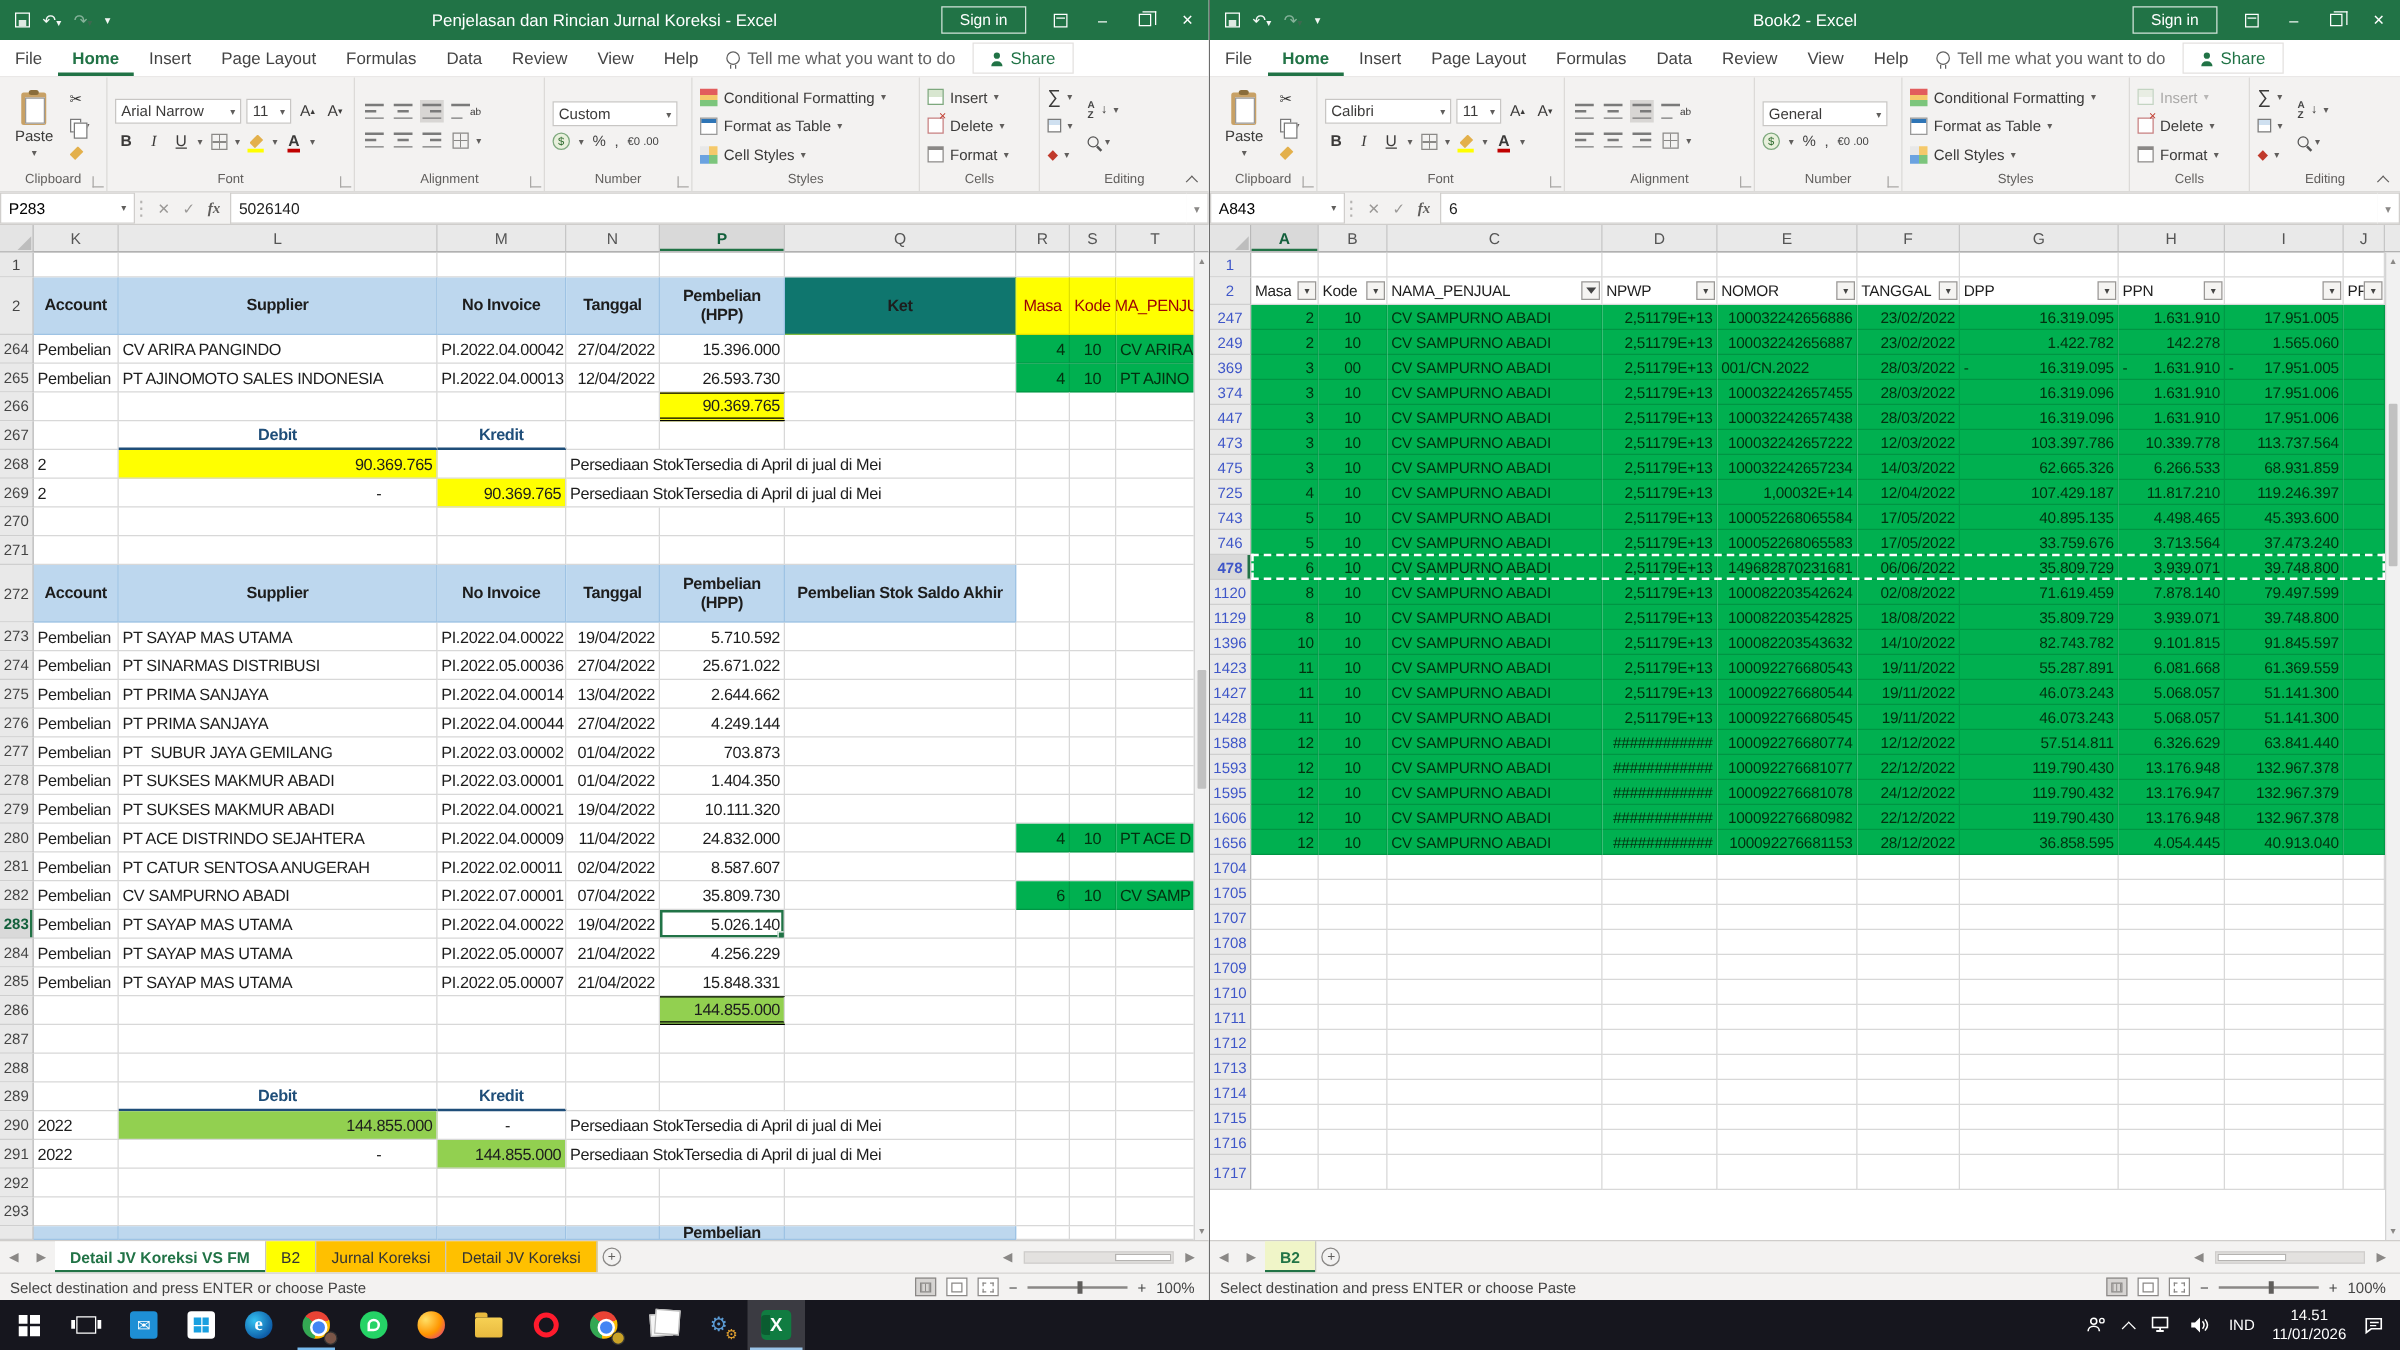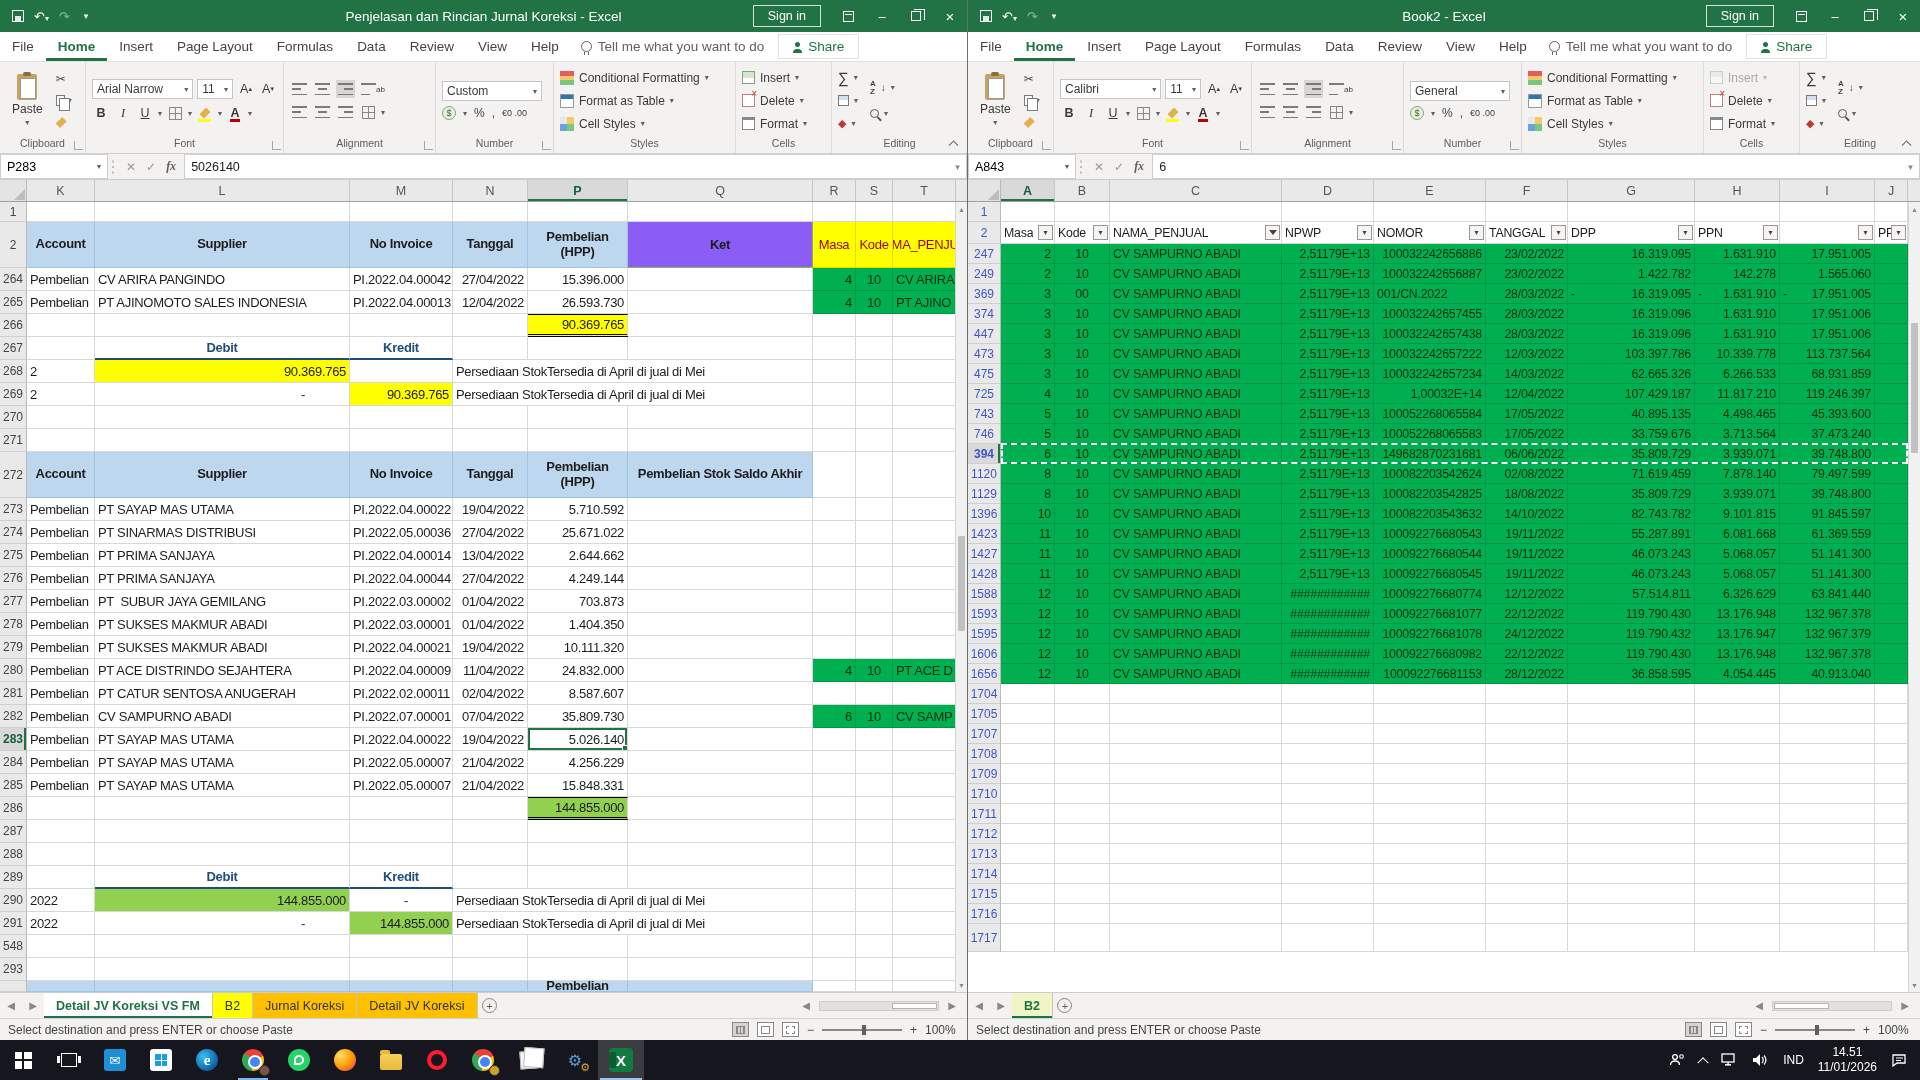--- a/index.html
+++ b/index.html
@@ -96,21 +96,21 @@
 .rowsarea{position:absolute;left:0;right:12px;top:22px;bottom:0;overflow:hidden}
 .grow{display:flex;position:relative}
 .rh{flex:none;display:flex;align-items:center;justify-content:center;background:#e9e9e9;border-right:1px solid #b9b9b9;border-bottom:1px solid #cfcfcf;font-size:12px;color:#444}
 .rh.hsel{background:#d9d9d9;box-shadow:inset -2px 0 0 #217346;color:#13603c;font-weight:bold}
 .rh.blue{color:#3e56c8}
 .gc{flex:none;display:flex;align-items:center;border-right:1px solid #d8d8d8;border-bottom:1px solid #d8d8d8;font-size:13px;padding:0 3px;white-space:pre;overflow:hidden;color:#1d1d1d}
 .lg .gc{letter-spacing:-.3px}
 .rg .gc{font-size:12.3px;letter-spacing:-.2px}
 .t{justify-content:flex-start}.n{justify-content:flex-end}.c{justify-content:center}
 .hb{background:#BDD7EE;font-weight:bold;justify-content:center;text-align:center;white-space:normal;line-height:1.12;border-right-color:#9ec3e4;border-bottom-color:#9ec3e4}
-.hg{background:#8b5cf6;font-weight:bold;justify-content:center;border-right-color:#7fba42;border-bottom-color:#7fba42}
+.hg{background:#0f766e;font-weight:bold;justify-content:center;border-right-color:#7fba42;border-bottom-color:#7fba42}
 .hy{background:#FFFF00;color:#9C0006;justify-content:center;border-right-color:#e0e000;border-bottom-color:#e0e000}
 .y{background:#FFFF00}
 .g{background:#92D050}
 .gd{background:#00B050;border-right-color:rgba(0,0,0,.12);border-bottom-color:rgba(0,0,0,.15);color:#03300f}
 .dk{color:#1F4E79;font-weight:bold;justify-content:center;border-bottom:2px solid #1F4E79}
 .tot{border-top:1.5px solid #000;border-bottom:3px double #000}
 .note{overflow:visible;z-index:3;background:transparent}
 .dash{justify-content:flex-end;padding-right:44px}
 .sel{box-shadow:inset 0 0 0 2px #217346;position:relative;z-index:2}
 .sel:after{content:"";position:absolute;right:-2px;bottom:-2px;width:5px;height:5px;background:#217346;border:1px solid #fff}
@@ -844,21 +844,21 @@
       <div class="rh" style="width:27px">291</div>
           <div class="gc t" style="width:68px"><span>2022</span></div>
           <div class="gc dash" style="width:255px"><span>-</span></div>
           <div class="gc g n" style="width:103px"><span>144.855.000</span></div>
           <div class="gc note t" style="width:360px"><span>Persediaan StokTersedia di April di jual di Mei</span></div>
           <div class="gc" style="width:43px"></div>
           <div class="gc" style="width:37px"></div>
           <div class="gc" style="width:63px"></div>
         </div>
         <div class="grow" style="height:23px">
-      <div class="rh" style="width:27px">548</div>
+      <div class="rh" style="width:27px">292</div>
           <div class="gc" style="width:68px"></div>
           <div class="gc" style="width:255px"></div>
           <div class="gc" style="width:103px"></div>
           <div class="gc" style="width:75px"></div>
           <div class="gc" style="width:100px"></div>
           <div class="gc" style="width:185px"></div>
           <div class="gc" style="width:43px"></div>
           <div class="gc" style="width:37px"></div>
           <div class="gc" style="width:63px"></div>
         </div>
@@ -1402,21 +1402,21 @@
           <div class="gc gd t" style="width:172px"><span>CV SAMPURNO ABADI</span></div>
           <div class="gc gd n" style="width:92px"><span>2,51179E+13</span></div>
           <div class="gc gd n" style="width:112px"><span>100052268065583</span></div>
           <div class="gc gd n" style="width:82px"><span>17/05/2022</span></div>
           <div class="gc gd n" style="width:127px"><span>33.759.676</span></div>
           <div class="gc gd n" style="width:85px"><span>3.713.564</span></div>
           <div class="gc gd n" style="width:95px"><span>37.473.240</span></div>
           <div class="gc gd" style="width:33px"><span></span></div>
         </div>
         <div class="grow" style="height:20px">
-      <div class="rh hsel blue" style="width:33px">394</div>
+      <div class="rh hsel blue" style="width:33px">478</div>
           <div class="gc gd n" style="width:54px"><span>6</span></div>
           <div class="gc gd c" style="width:55px"><span>10</span></div>
           <div class="gc gd t" style="width:172px"><span>CV SAMPURNO ABADI</span></div>
           <div class="gc gd n" style="width:92px"><span>2,51179E+13</span></div>
           <div class="gc gd n" style="width:112px"><span>149682870231681</span></div>
           <div class="gc gd n" style="width:82px"><span>06/06/2022</span></div>
           <div class="gc gd n" style="width:127px"><span>35.809.729</span></div>
           <div class="gc gd n" style="width:85px"><span>3.939.071</span></div>
           <div class="gc gd n" style="width:95px"><span>39.748.800</span></div>
           <div class="gc gd" style="width:33px"><span></span></div>

